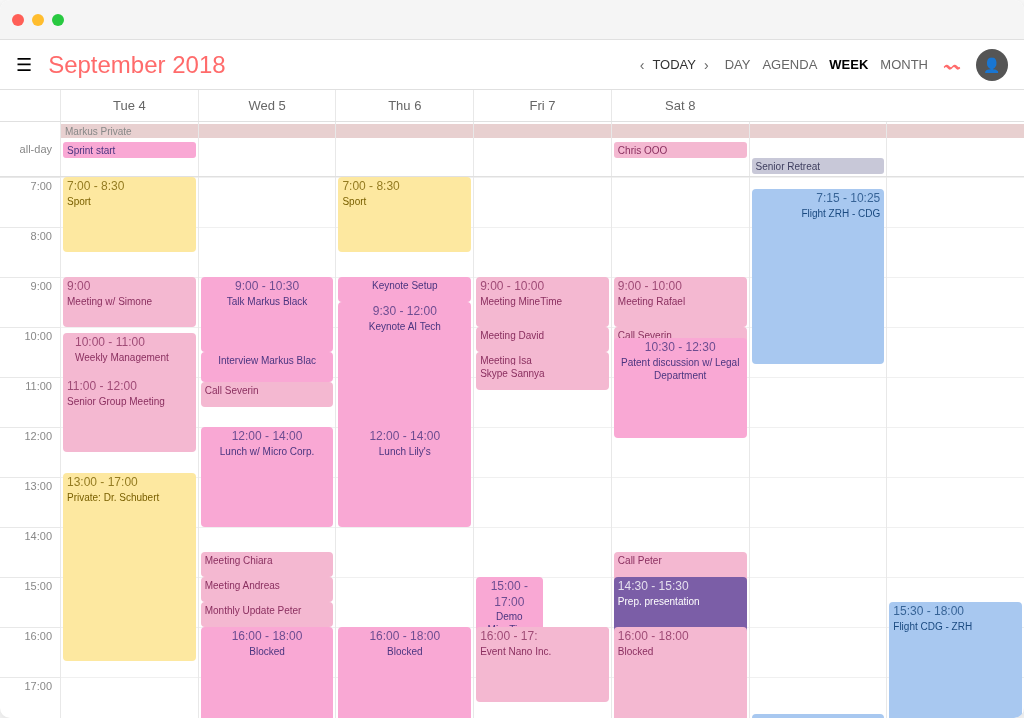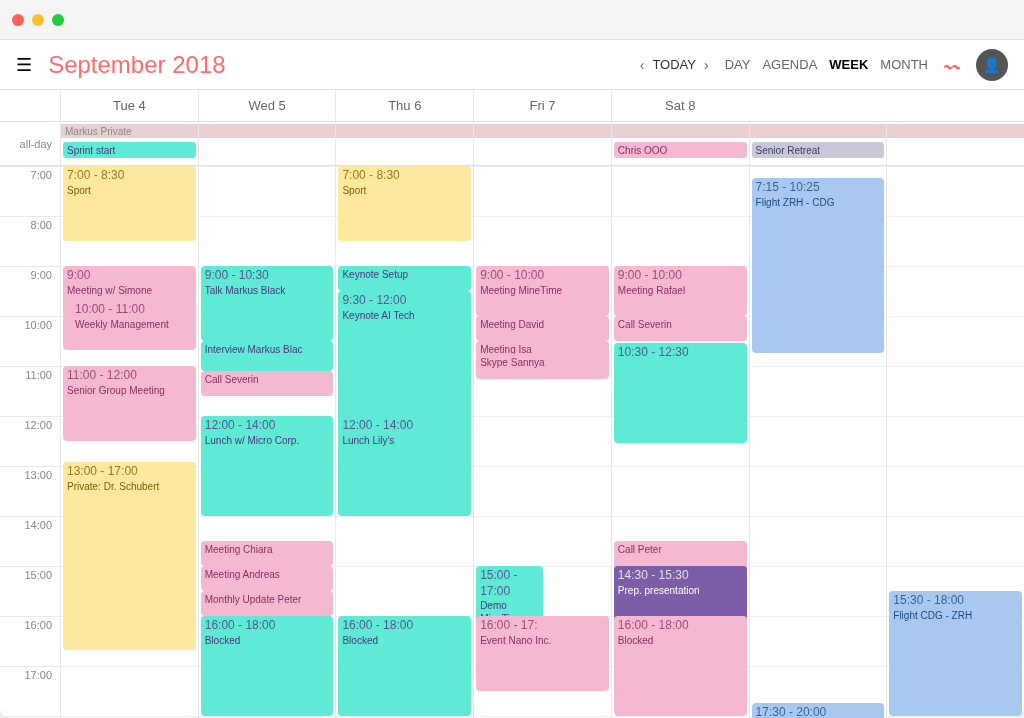--- a/index.html
+++ b/index.html
@@ -32,21 +32,21 @@
     
     .day-headers { display: grid; grid-template-columns: 60px repeat(7, 1fr); border-bottom: 1px solid #e0e0e0; background: #fff; }
     .day-header { text-align: center; padding: 8px 4px; font-size: 13px; color: #666; border-left: 1px solid #e8e8e8; }
     .day-header:first-child { border-left: none; }
     
     .allday-row { display: grid; grid-template-columns: 60px repeat(7, 1fr); border-bottom: 1px solid #e0e0e0; min-height: 44px; }
     .allday-label { display: flex; align-items: center; justify-content: flex-end; padding-right: 8px; font-size: 11px; color: #888; }
     .allday-cell { border-left: 1px solid #e8e8e8; padding: 2px; position: relative; }
     
     .allday-event { border-radius: 3px; padding: 2px 4px; font-size: 10px; margin-top: 18px; height: 16px; display: flex; align-items: center; }
-    .evt-purple { background: #5eead4; color: #4a3580; }
+    .evt-purple { background: #f9a8d4; color: #4a3580; text-align: center; }
     .evt-pink { background: #f4b8d1; color: #8b3060; }
     .evt-yellow { background: #fde8a0; color: #7a6000; }
     .evt-blue { background: #a8c8f0; color: #1a4a80; }
     .evt-gray { background: #c8c8d8; color: #404060; }
     .evt-dark-purple { background: #7b5ea7; color: #fff; }
     
     .scroll-area { flex: 1; overflow-y: auto; overflow-x: hidden; }
     
     .time-grid { display: grid; grid-template-columns: 60px repeat(7, 1fr); position: relative; }
     
@@ -128,21 +128,21 @@
         <div style="background:#e8d0d0; height:14px; position:absolute; top:2px; left:0; right:0;"></div>
       </div>
 
       <div class="allday-cell">
         <div style="background:#e8d0d0; height:14px; position:absolute; top:2px; left:0; right:0;"></div>
         <div class="allday-event evt-pink" style="margin-top:18px;">Chris OOO</div>
       </div>
 
       <div class="allday-cell">
         <div style="background:#e8d0d0; height:14px; position:absolute; top:2px; left:0; right:0;"></div>
-        <div class="allday-event evt-gray" style="margin-top:18px;">Senior Retreat</div>
+        <div class="allday-event evt-gray" style="margin-top:34px;">Senior Retreat</div>
       </div>
 
       <div class="allday-cell">
         <div style="background:#e8d0d0; height:14px; position:absolute; top:2px; left:0; right:0;"></div>
       </div>
     </div>
 
     <div class="scroll-area">
       <div class="time-grid">
 
@@ -178,21 +178,21 @@
 
           <div class="events-layer">
             <div class="event evt-yellow" style="top:0px; height:75px;">
               <div class="event-time">7:00 - 8:30</div>
               <div class="event-title">Sport</div>
             </div>
             <div class="event evt-pink" style="top:100px; height:50px;">
               <div class="event-time">9:00</div>
               <div class="event-title">Meeting w/ Simone</div>
             </div>
-            <div class="event evt-pink" style="top:134px; height:50px;padding-left:12px;">
+            <div class="event evt-pink" style="top:156px; height:50px;padding-left:12px;">
               <div class="event-time">10:00 - 11:00</div>
               <div class="event-title">Weekly Management</div>
             </div>
             <div class="event evt-pink" style="top:200px; height:75px;">
               <div class="event-time">11:00 - 12:00</div>
               <div class="event-title">Senior Group Meeting</div>
             </div>
             <div class="event evt-yellow" style="top:296px; height:188px;">
               <div class="event-time">13:00 - 17:00</div>
               <div class="event-title">Private: Dr. Schubert</div>
@@ -339,22 +339,23 @@
           <div class="hour-line"></div>
 
           <div class="events-layer">
             <div class="event evt-pink" style="top:100px; height:50px;">
               <div class="event-time">9:00 - 10:00</div>
               <div class="event-title">Meeting Rafael</div>
             </div>
             <div class="event evt-pink" style="top:150px; height:25px;">
               <div class="event-title">Call Severin</div>
             </div>
-            <div class="event evt-purple" style="top:177px; height:100px;">
+            <div class="event evt-purple" style="top:161px; height:100px;">
               <div class="event-time">10:30 - 12:30</div>
+              <div class="event-title">Patent discussion w/ Legal Department</div>
             </div>
             <div class="event evt-pink" style="top:375px; height:38px;">
               <div class="event-title">Call Peter</div>
             </div>
             <div class="event evt-dark-purple" style="top:400px; height:65px;">
               <div class="event-time">14:30 - 15:30</div>
               <div class="event-title">Prep. presentation</div>
             </div>
             <div class="event evt-pink" style="top:450px; height:100px;">
               <div class="event-time">16:00 - 18:00</div>
@@ -371,21 +372,21 @@
           <div class="hour-line"></div>
           <div class="hour-line"></div>
           <div class="hour-line"></div>
           <div class="hour-line"></div>
           <div class="hour-line"></div>
           <div class="hour-line"></div>
           <div class="hour-line"></div>
           <div class="hour-line"></div>
 
           <div class="events-layer">
-            <div class="event evt-blue" style="top:12px; height:175px;">
+            <div class="event evt-blue" style="top:12px; height:175px;text-align:right;">
               <div class="event-time">7:15 - 10:25</div>
               <div class="event-title">Flight ZRH - CDG</div>
             </div>
             <div class="event evt-blue" style="top:537px; height:125px;">
               <div class="event-time">17:30 - 20:00</div>
               <div class="event-title">Dinner</div>
             </div>
           </div>
         </div>
 

